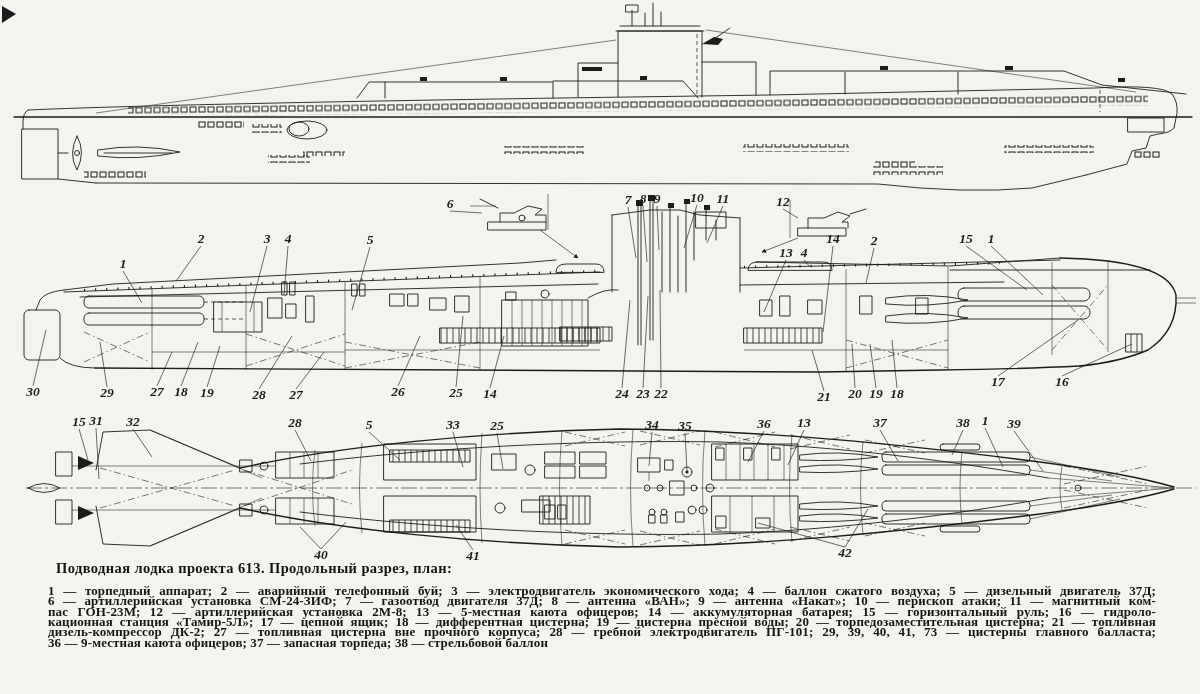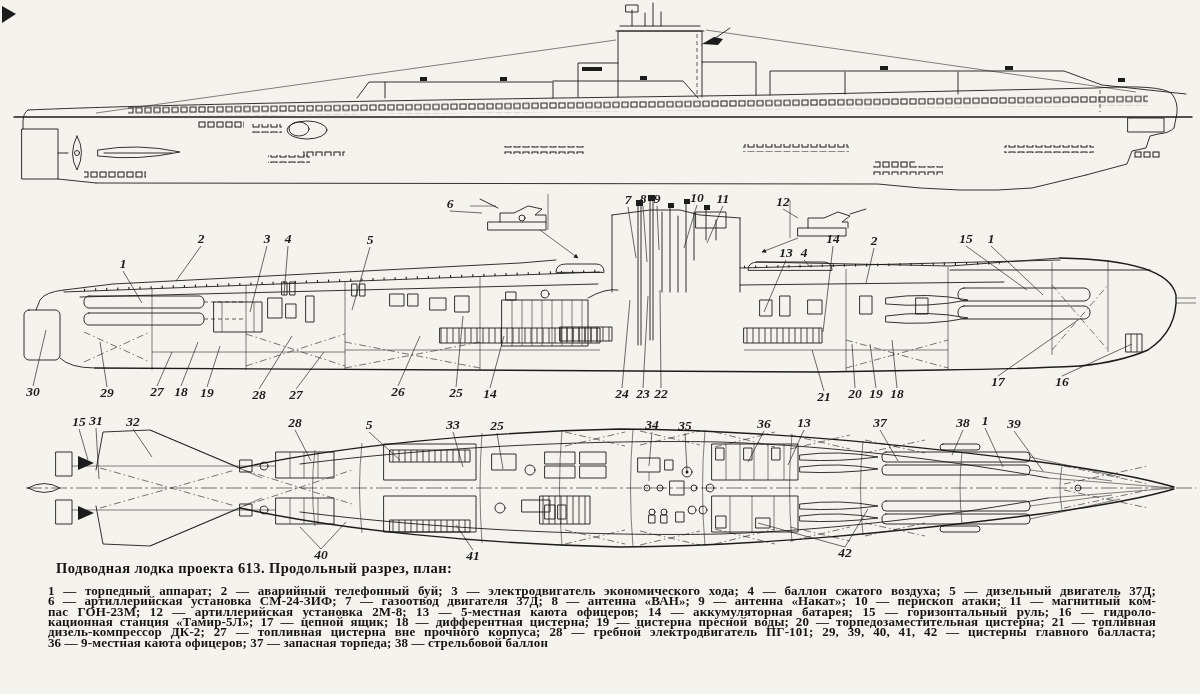--- a/index.html
+++ b/index.html
@@ -419,15 +419,15 @@
       <text x="845" y="557" class="co">42</text>
     </g>
 </svg>
 
 <div id="title">Подводная лодка проекта 613. Продольный разрез, план:</div>
 <div id="legend">
     <div class="lline">1 — торпедный аппарат; 2 — аварийный телефонный буй; 3 — электродвигатель экономического хода; 4 — баллон сжатого воздуха; 5 — дизельный двигатель 37Д;</div>
     <div class="lline">6 — артиллерийская установка СМ-24-ЗИФ; 7 — газоотвод двигателя 37Д; 8 — антенна «ВАН»; 9 — антенна «Накат»; 10 — перископ атаки; 11 — магнитный ком-</div>
     <div class="lline">пас ГОН-23М; 12 — артиллерийская установка 2М-8; 13 — 5-местная каюта офицеров; 14 — аккумуляторная батарея; 15 — горизонтальный руль; 16 — гидроло-</div>
     <div class="lline">кационная станция «Тамир-5Л»; 17 — цепной ящик; 18 — дифферентная цистерна; 19 — цистерна пресной воды; 20 — торпедозаместительная цистерна; 21 — топливная</div>
-    <div class="lline">дизель-компрессор ДК-2; 27 — топливная цистерна вне прочного корпуса; 28 — гребной электродвигатель ПГ-101; 29, 39, 40, 41, 42 — цистерны главного балласта;</div>
+    <div class="lline">дизель-компрессор ДК-2; 27 — топливная цистерна вне прочного корпуса; 28 — гребной электродвигатель ПГ-101; 29, 39, 40, 41, 73 — цистерны главного балласта;</div>
     <div class="lline last">36 — 9-местная каюта офицеров; 37 — запасная торпеда; 38 — стрельбовой баллон</div>
   </div>
 
 </body></html>

